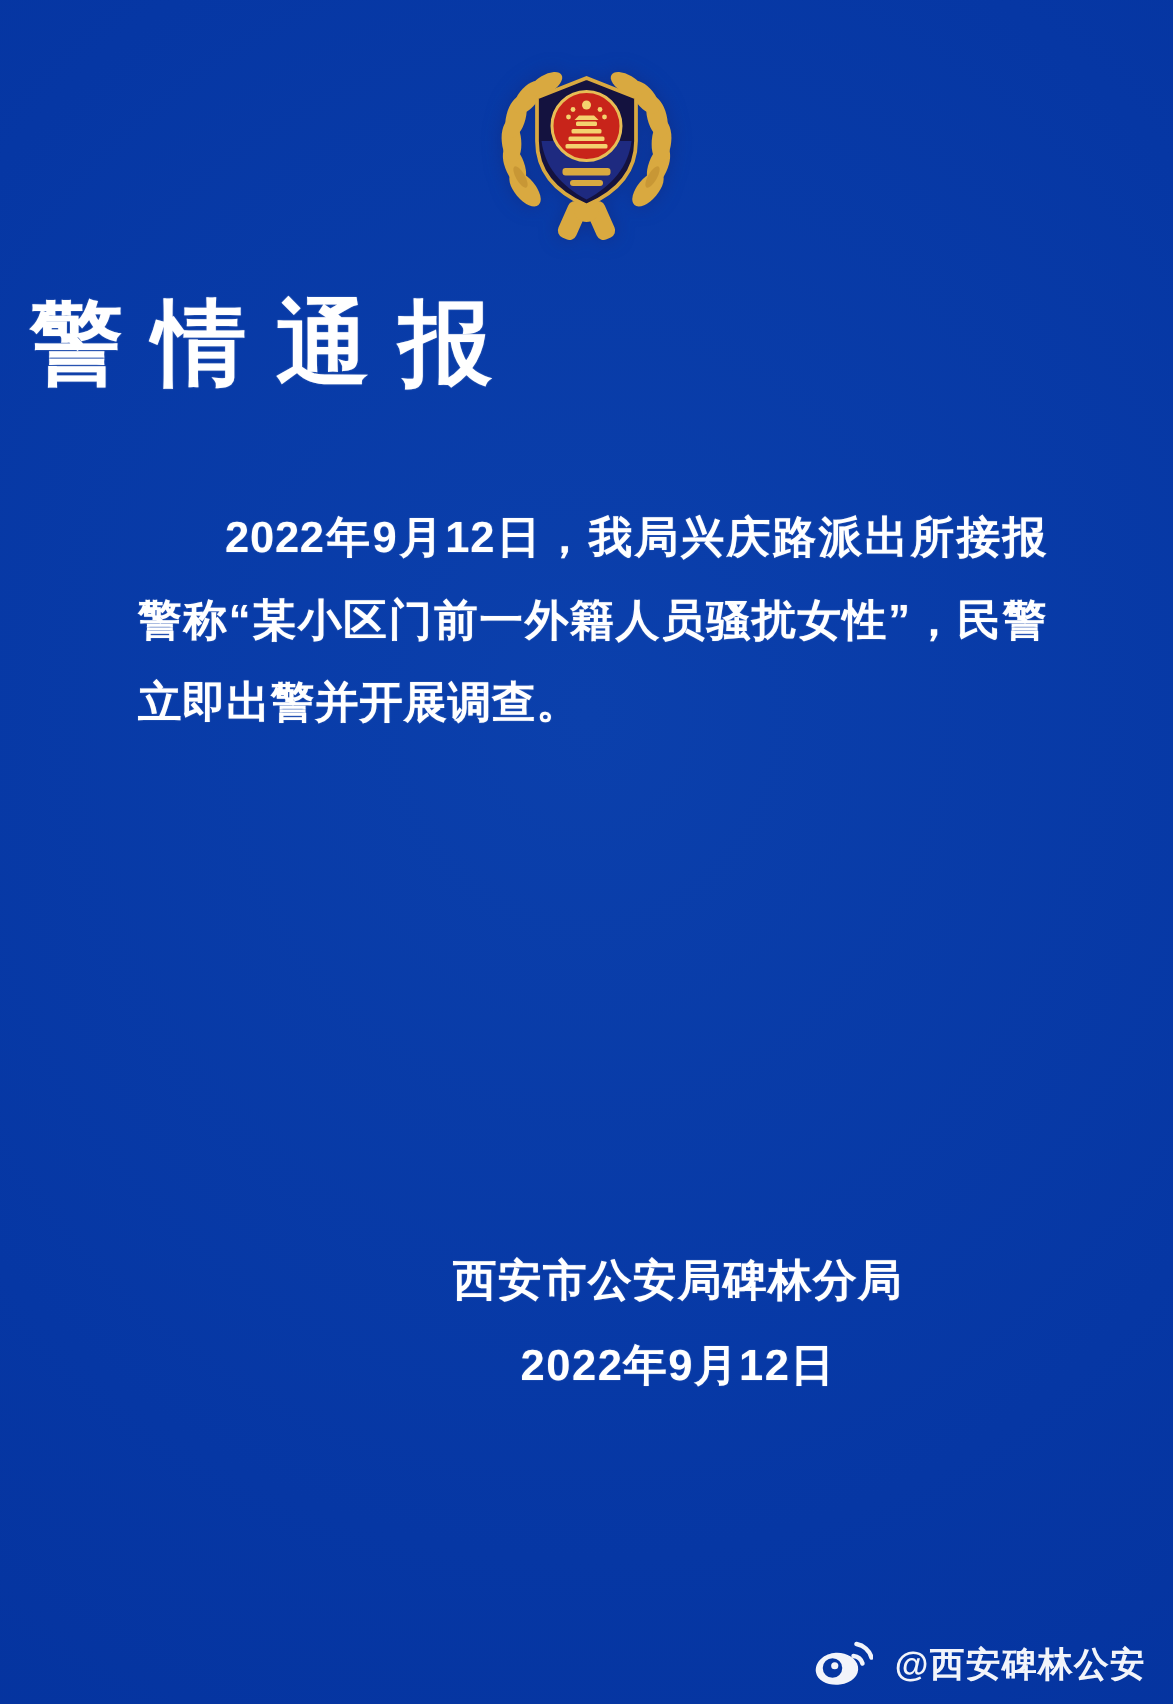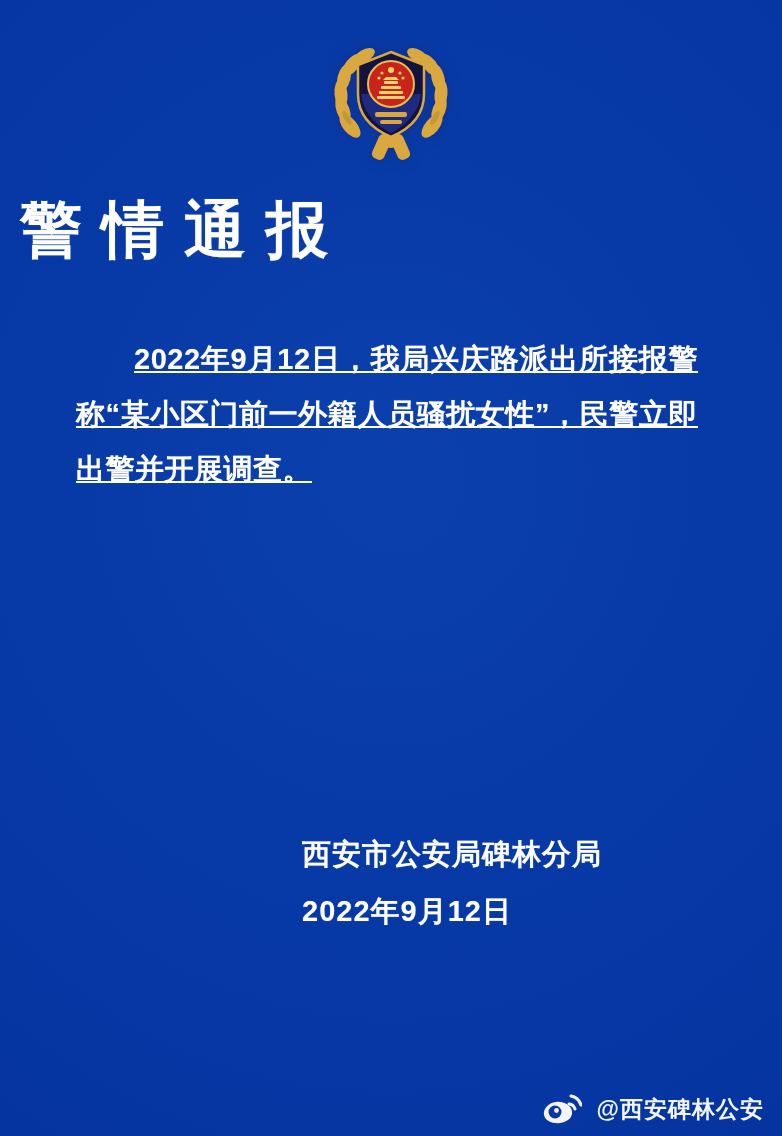--- a/index.html
+++ b/index.html
@@ -20,30 +20,29 @@
   }
   .title {
     position: absolute; top: 190px; left: 0; width: 100%;
     margin: 0; text-align: left;
     font-family: "Liberation Serif", "DejaVu Serif", serif;
     font-size: 62px; font-weight: 700; line-height: 80px;
     letter-spacing: 20px; text-indent: 20px;
     color: #ffffff; text-shadow: 0 0 1px rgba(255,255,255,0.45);
   }
   .body-text {
-    position: absolute; top: 332px; left: 76px; right: 84px;
+    position: absolute; top: 332px; left: 92px; right: 84px;
     font-size: 29px; font-weight: 700; line-height: 55px;
     text-align: justify; letter-spacing: 0.5px;
     text-shadow: 0 0 1px rgba(255,255,255,0.35);
-    text-decoration: underline;
   }
   .body-text p { margin: 0; text-indent: 2em; }
   .signature {
     position: absolute; top: 826px; right: 180px;
-    text-align: left; font-size: 29px; font-weight: 700;
+    text-align: center; font-size: 29px; font-weight: 700;
     line-height: 57px; letter-spacing: 1px;
     text-shadow: 0 0 1px rgba(255,255,255,0.35);
   }
   .watermark {
     position: absolute; right: 18px; bottom: 10px;
     display: flex; align-items: center; gap: 15px;
     font-size: 23px; font-weight: 700; opacity: 0.95;
     letter-spacing: 1px;
   }
   .watermark .wicon { display: inline-flex; }

